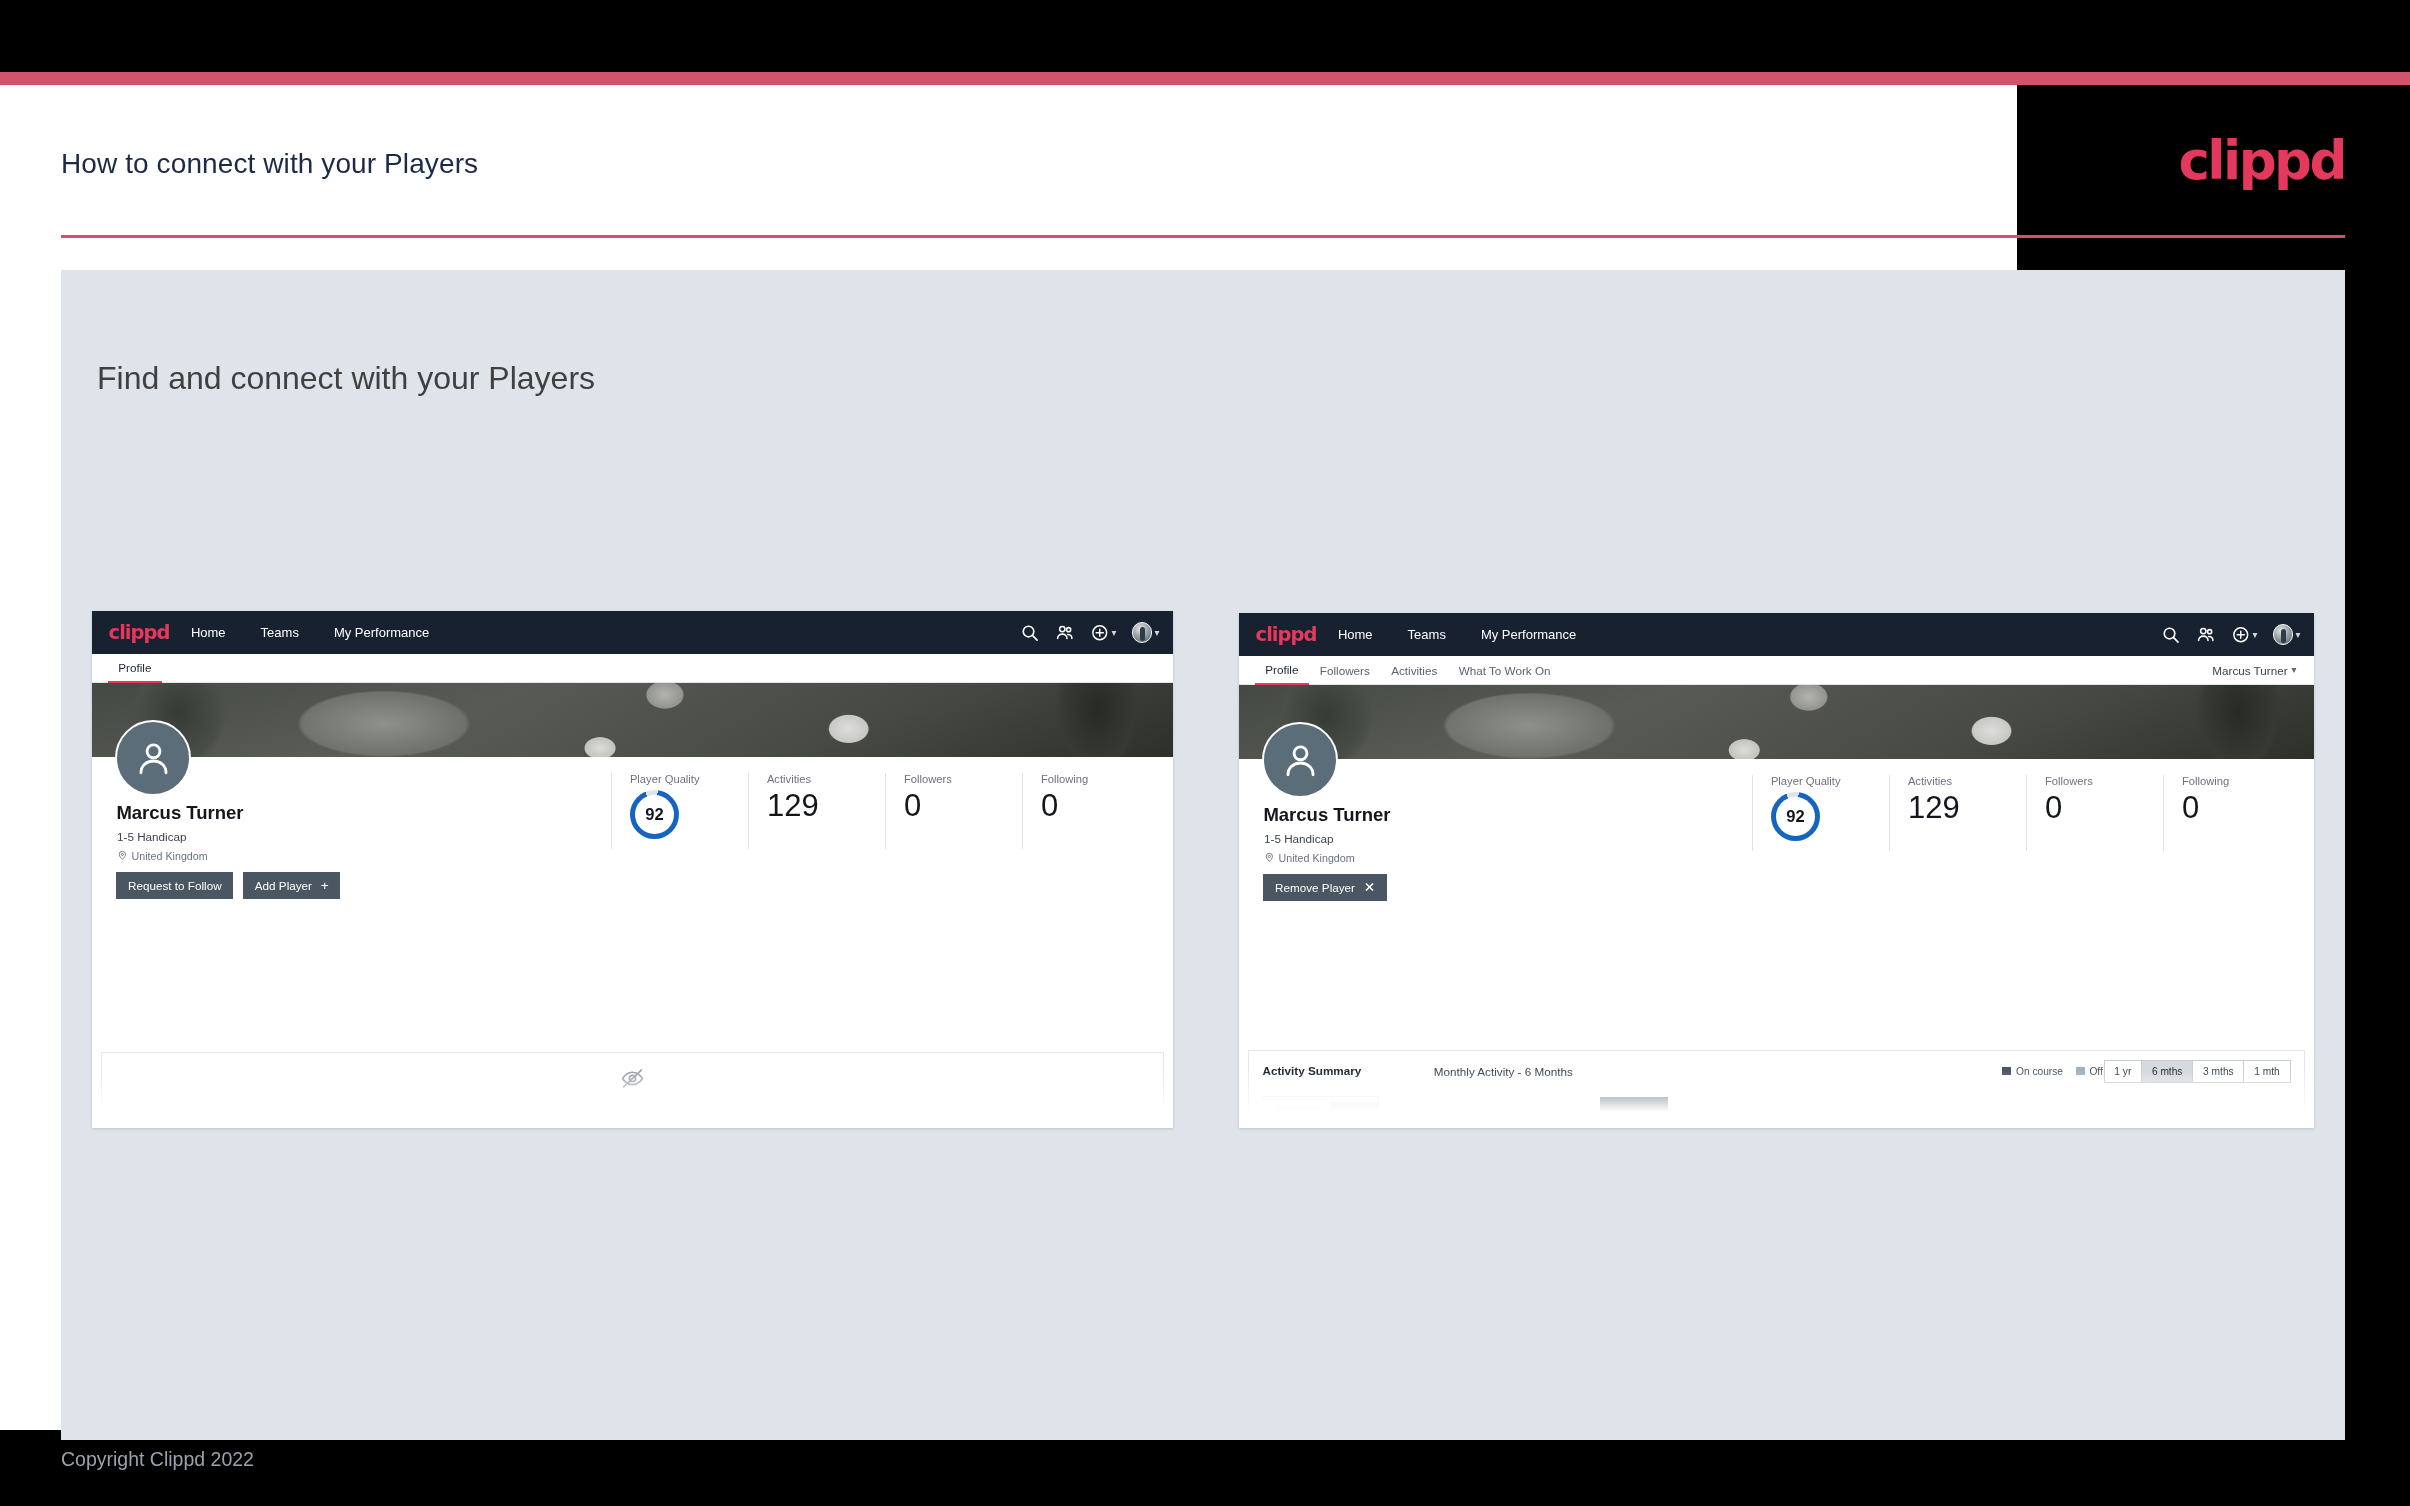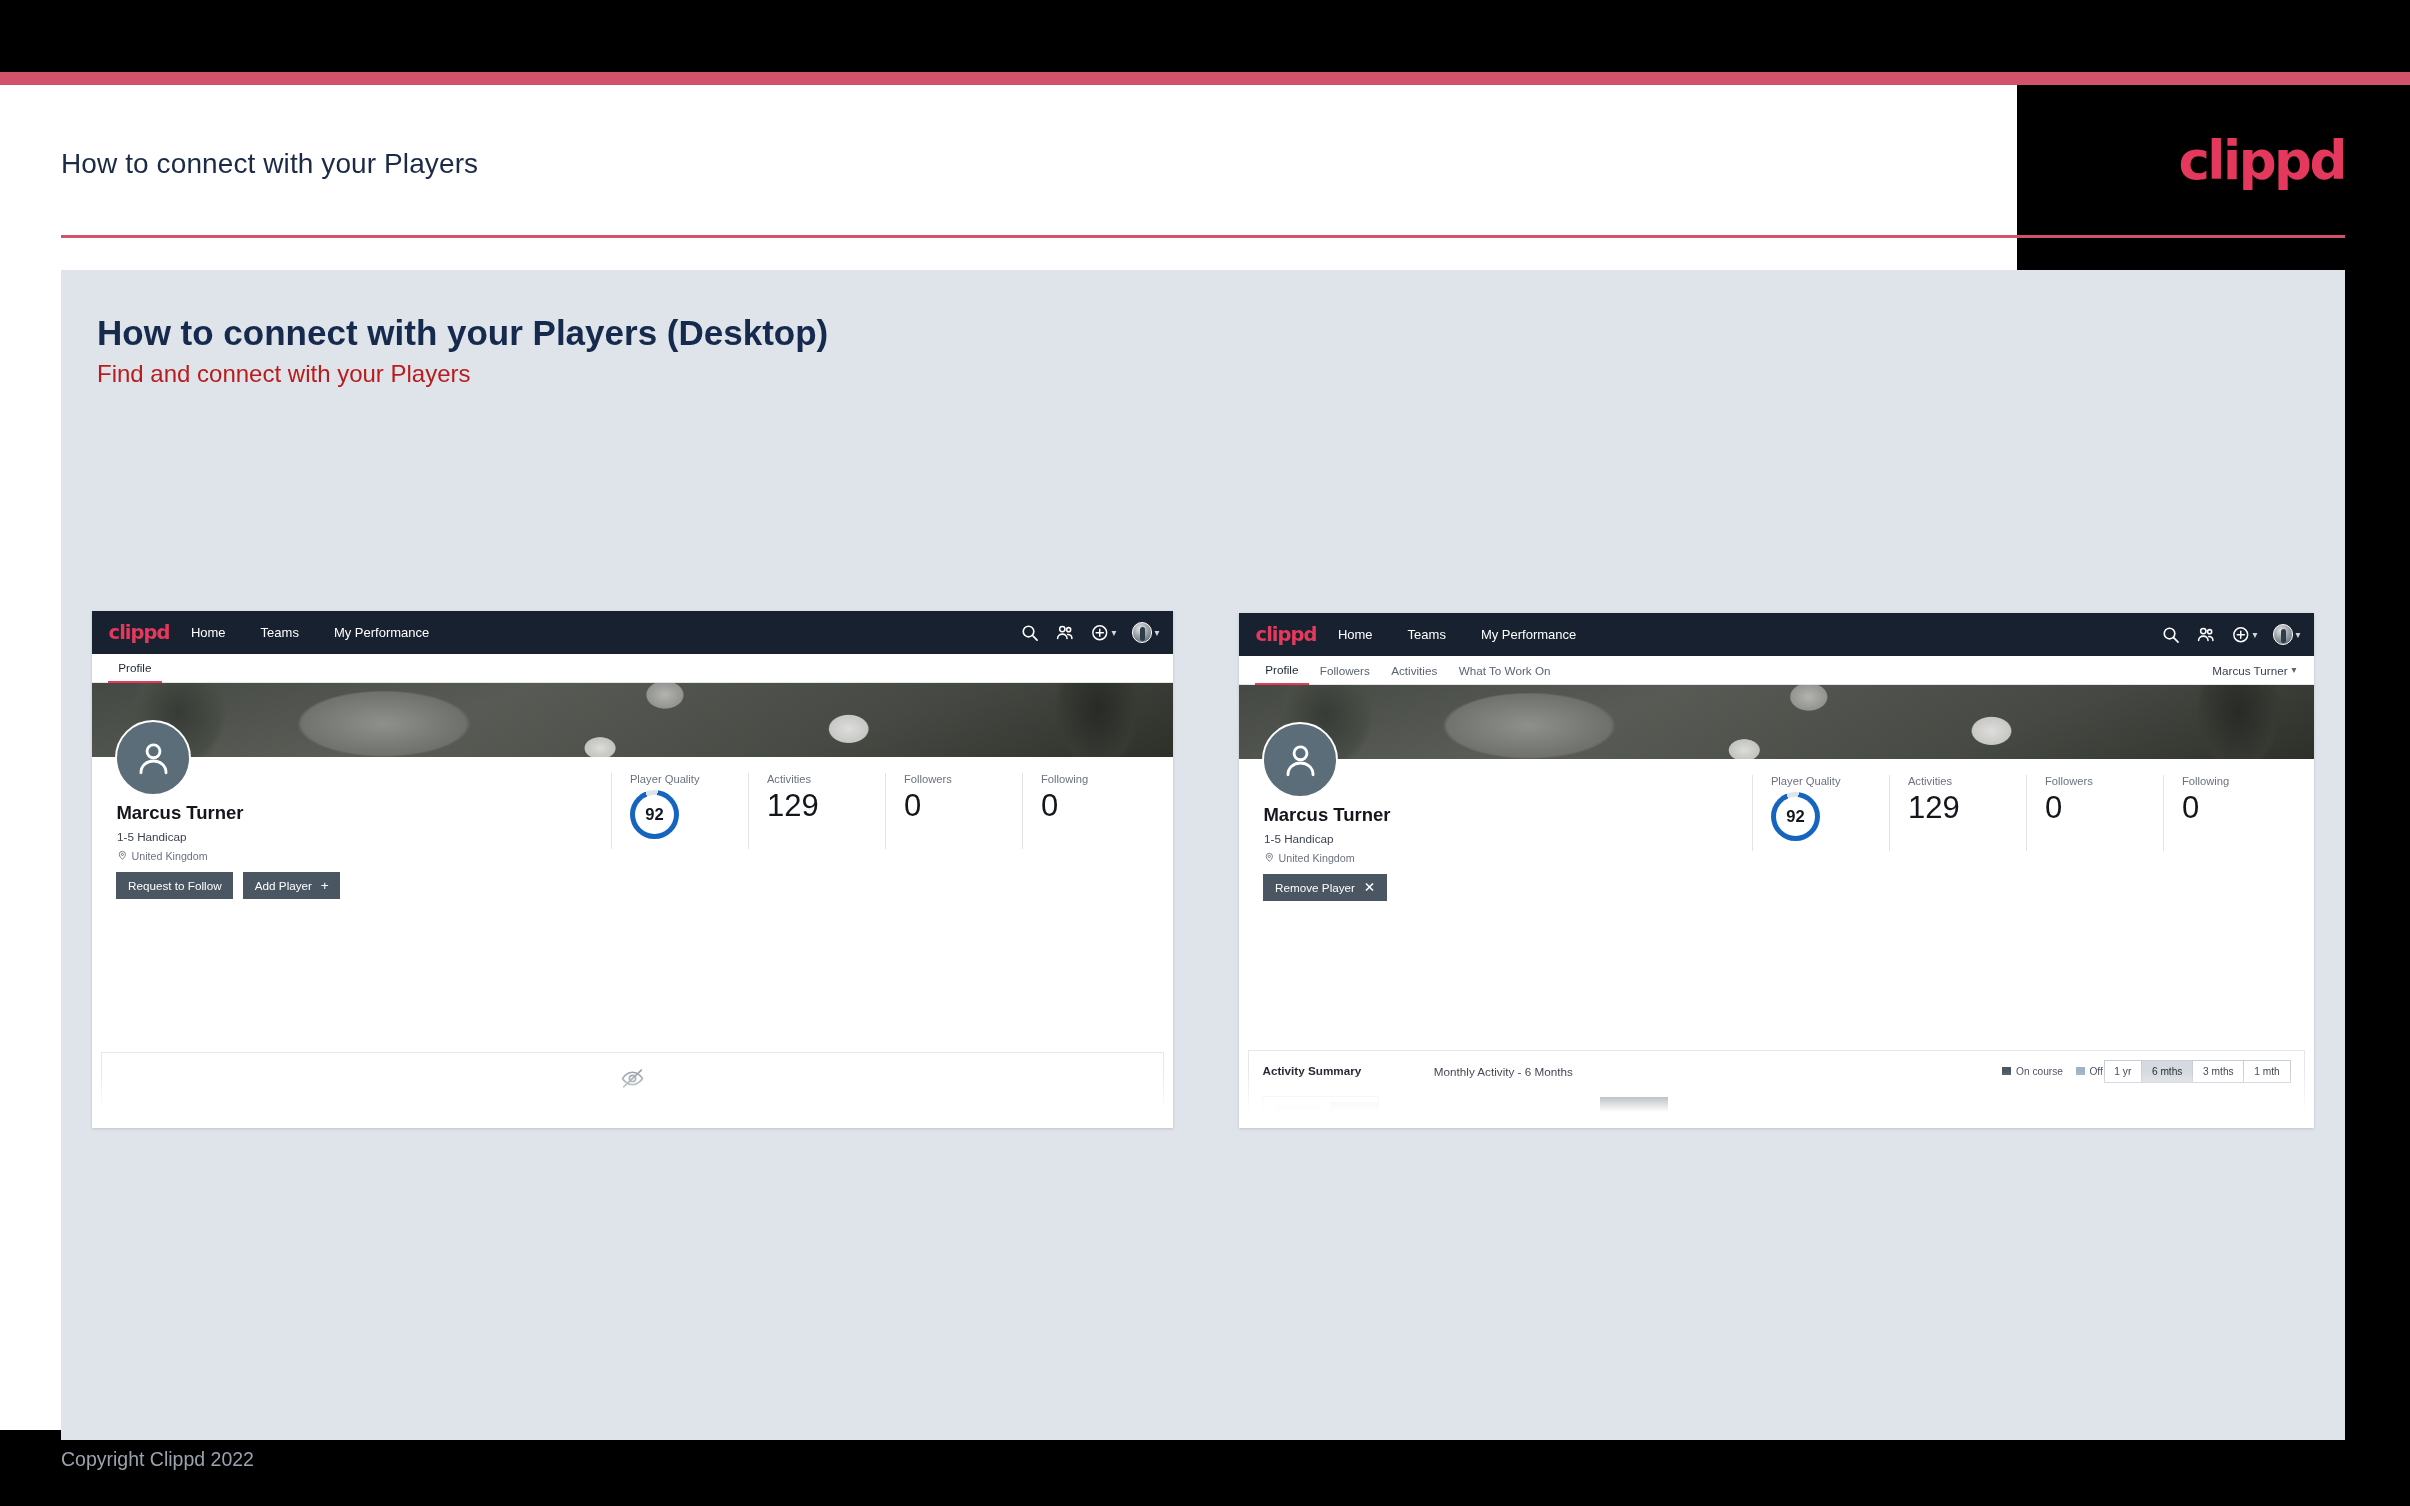--- a/index.html
+++ b/index.html
@@ -60,21 +60,21 @@
     width: 2284px; height: 1170px;
     background: #dfe3ea;
   }
   .panel-title {
     position: absolute; left: 36px; top: 43px;
     font-size: 35px; font-weight: 700; color: #162a4e;
     white-space: nowrap;
   }
   .panel-subtitle {
     position: absolute; left: 36px; top: 90px;
-    font-size: 24px; font-weight: 400; color: #b91c1c;
+    font-size: 32px; font-weight: 400; color: #404040;
     white-space: nowrap;
   }
 
   
   .mock {
     position: absolute;
     background: #ffffff;
     overflow: hidden;
     box-shadow: 0 1px 2.9px rgba(0,0,0,0.14);
   }
@@ -285,21 +285,20 @@
   <div class="slide">
 
     <div class="slide-header">
       <div class="slide-header-title">How to connect with your Players</div>
       <div class="brand-logo">clippd</div>
     </div>
     <div class="header-rule"></div>
 
     <div class="panel">
 
-      <div class="panel-title">How to connect with your Players (Desktop)</div>
       <div class="panel-subtitle">Find and connect with your Players</div>
 
       <div class="mock mock-left">
 
         <div class="app-nav">
           <div class="app-logo">clippd</div>
           <div class="app-nav-links">
             <div class="app-nav-link">Home</div>
             <div class="app-nav-link">Teams</div>
             <div class="app-nav-link">My Performance</div>

